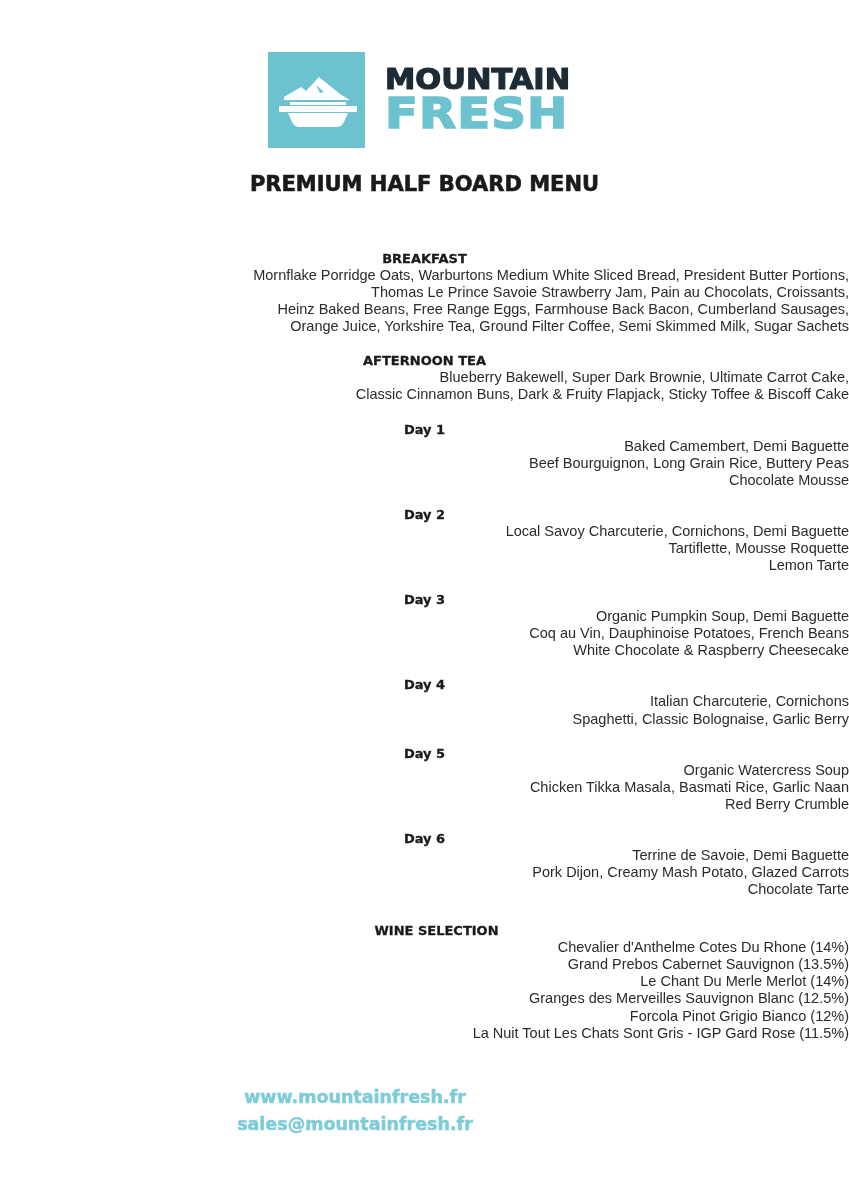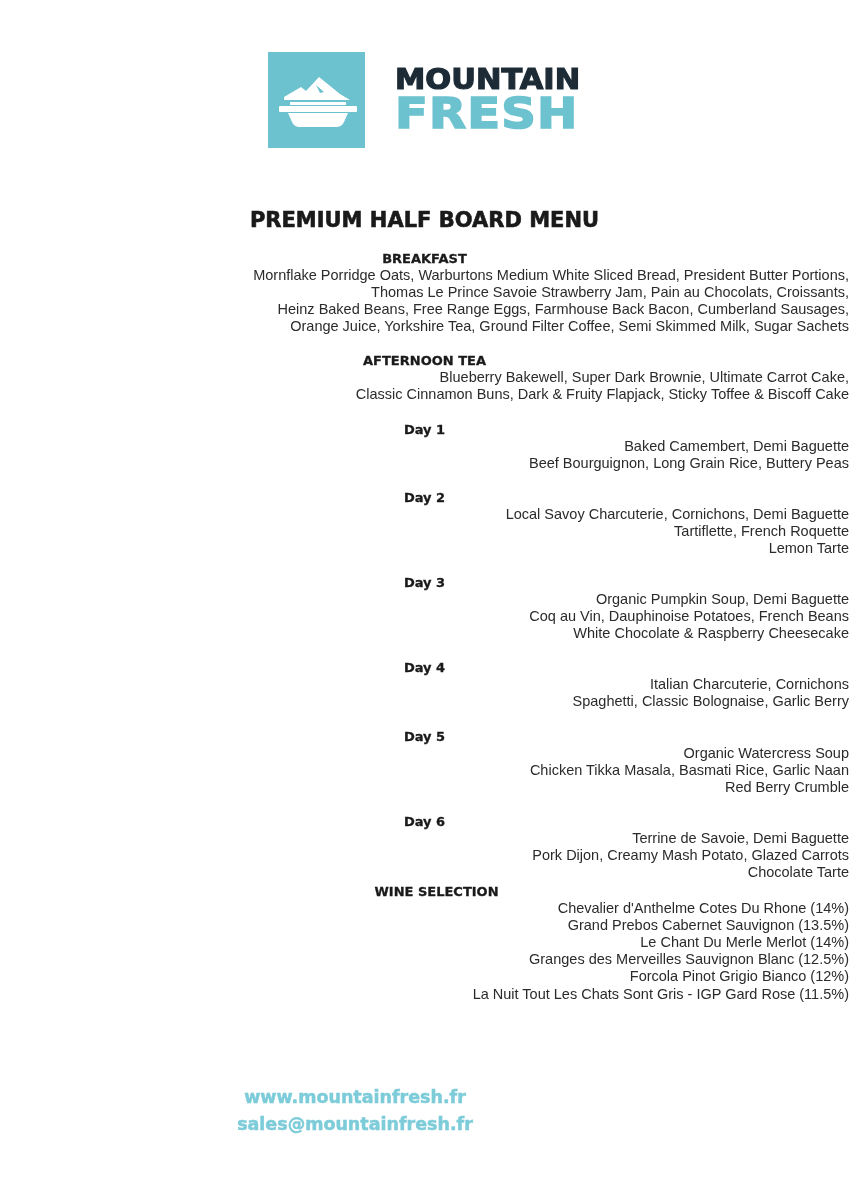--- a/index.html
+++ b/index.html
@@ -1,25 +1,25 @@
 <!DOCTYPE html>
 <html><head>
 <meta charset="utf-8">
 <style>
   html, body { margin: 0; padding: 0; background: #ffffff; }
   body { width: 849px; height: 1200px; position: relative; overflow: hidden;
          font-family: "Liberation Sans", "DejaVu Sans", sans-serif; color: #222; }
   .logo { position: absolute; left: 268px; top: 52px; display: flex; align-items: center; }
   .logo-box { width: 97px; height: 96px; background: #6cc3cf; position: relative; }
   .logo-box svg { position: absolute; left: 0; top: 0; }
-  .logo-text { margin-left: 30px; display: flex; flex-direction: column; line-height: 1; }
+  .logo-text { margin-left: 20px; display: flex; flex-direction: column; line-height: 1; }
   .logo-l1 { font-family: "DejaVu Sans", sans-serif; font-weight: 900; font-size: 29px; color: #1c2b36; letter-spacing: 0px; transform: scaleX(1.05); transform-origin: left; -webkit-text-stroke: 1.2px #1c2b36; }
   .logo-l2 { font-family: "DejaVu Sans", sans-serif; font-weight: 900; font-size: 43px; color: #6cc3cf; letter-spacing: 1px; margin-top: -2px; transform: scaleX(1.12); transform-origin: left; -webkit-text-stroke: 1.6px #6cc3cf; }
   .title { position: absolute; top: 172px; left: 0; width: 849px; text-align: center;
-           font-family: "DejaVu Sans", sans-serif; font-weight: 900; font-size: 21px; color: #1a1a1a; margin-top: 36px; -webkit-text-stroke: 0.6px #1a1a1a; }
+           font-family: "DejaVu Sans", sans-serif; font-weight: 900; font-size: 21px; color: #1a1a1a; -webkit-text-stroke: 0.6px #1a1a1a; }
   .menu { position: absolute; top: 250px; left: 0; width: 849px; text-align: center; }
   .section { margin-bottom: 17px; }
   .sec-head { font-family: "DejaVu Sans", sans-serif; font-weight: bold; font-size: 13px; line-height: 17px; color: #1a1a1a; -webkit-text-stroke: 0.3px #1a1a1a; }
   .sec-line { font-size: 14.5px; line-height: 17.1px; color: #2b2b2b; text-align: right; }
   .wine { margin-bottom: 0; margin-left: 24px; }
   .footer { position: absolute; top: 1084px; left: 0; width: 710px; text-align: center; }
   .footer div { font-family: "DejaVu Sans", sans-serif; font-weight: bold; font-size: 17.5px; line-height: 27px; color: #7dccd9; -webkit-text-stroke: 0.5px #7dccd9; }
 </style>
 </head>
 <body>
@@ -52,45 +52,46 @@
   </div>
   <div class="section">
     <div class="sec-head">AFTERNOON TEA</div>
     <div class="sec-line">Blueberry Bakewell, Super Dark Brownie, Ultimate Carrot Cake,</div>
     <div class="sec-line">Classic Cinnamon Buns, Dark &amp; Fruity Flapjack, Sticky Toffee &amp; Biscoff Cake</div>
   </div>
   <div class="section">
     <div class="sec-head">Day 1</div>
     <div class="sec-line">Baked Camembert, Demi Baguette</div>
     <div class="sec-line">Beef Bourguignon, Long Grain Rice, Buttery Peas</div>
+    <div class="sec-line">Chocolate Mousse</div>
   </div>
   <div class="section">
     <div class="sec-head">Day 2</div>
     <div class="sec-line">Local Savoy Charcuterie, Cornichons, Demi Baguette</div>
-    <div class="sec-line">Tartiflette, French Roquette</div>
+    <div class="sec-line">Tartiflette, Mousse Roquette</div>
     <div class="sec-line">Lemon Tarte</div>
   </div>
   <div class="section">
     <div class="sec-head">Day 3</div>
     <div class="sec-line">Organic Pumpkin Soup, Demi Baguette</div>
     <div class="sec-line">Coq au Vin, Dauphinoise Potatoes, French Beans</div>
     <div class="sec-line">White Chocolate &amp; Raspberry Cheesecake</div>
   </div>
   <div class="section">
     <div class="sec-head">Day 4</div>
     <div class="sec-line">Italian Charcuterie, Cornichons</div>
     <div class="sec-line">Spaghetti, Classic Bolognaise, Garlic Berry</div>
   </div>
   <div class="section">
     <div class="sec-head">Day 5</div>
     <div class="sec-line">Organic Watercress Soup</div>
     <div class="sec-line">Chicken Tikka Masala, Basmati Rice, Garlic Naan</div>
     <div class="sec-line">Red Berry Crumble</div>
   </div>
-  <div class="section" style="margin-bottom:2px;">
+  <div class="section" style="margin-bottom:24px;">
     <div class="sec-head">Day 6</div>
     <div class="sec-line">Terrine de Savoie, Demi Baguette</div>
     <div class="sec-line">Pork Dijon, Creamy Mash Potato, Glazed Carrots</div>
     <div class="sec-line">Chocolate Tarte</div>
   </div>
   <div class="section wine">
     <div class="sec-head">WINE SELECTION</div>
     <div class="sec-line">Chevalier d'Anthelme Cotes Du Rhone (14%)</div>
     <div class="sec-line">Grand Prebos Cabernet Sauvignon (13.5%)</div>
     <div class="sec-line">Le Chant Du Merle Merlot (14%)</div>

